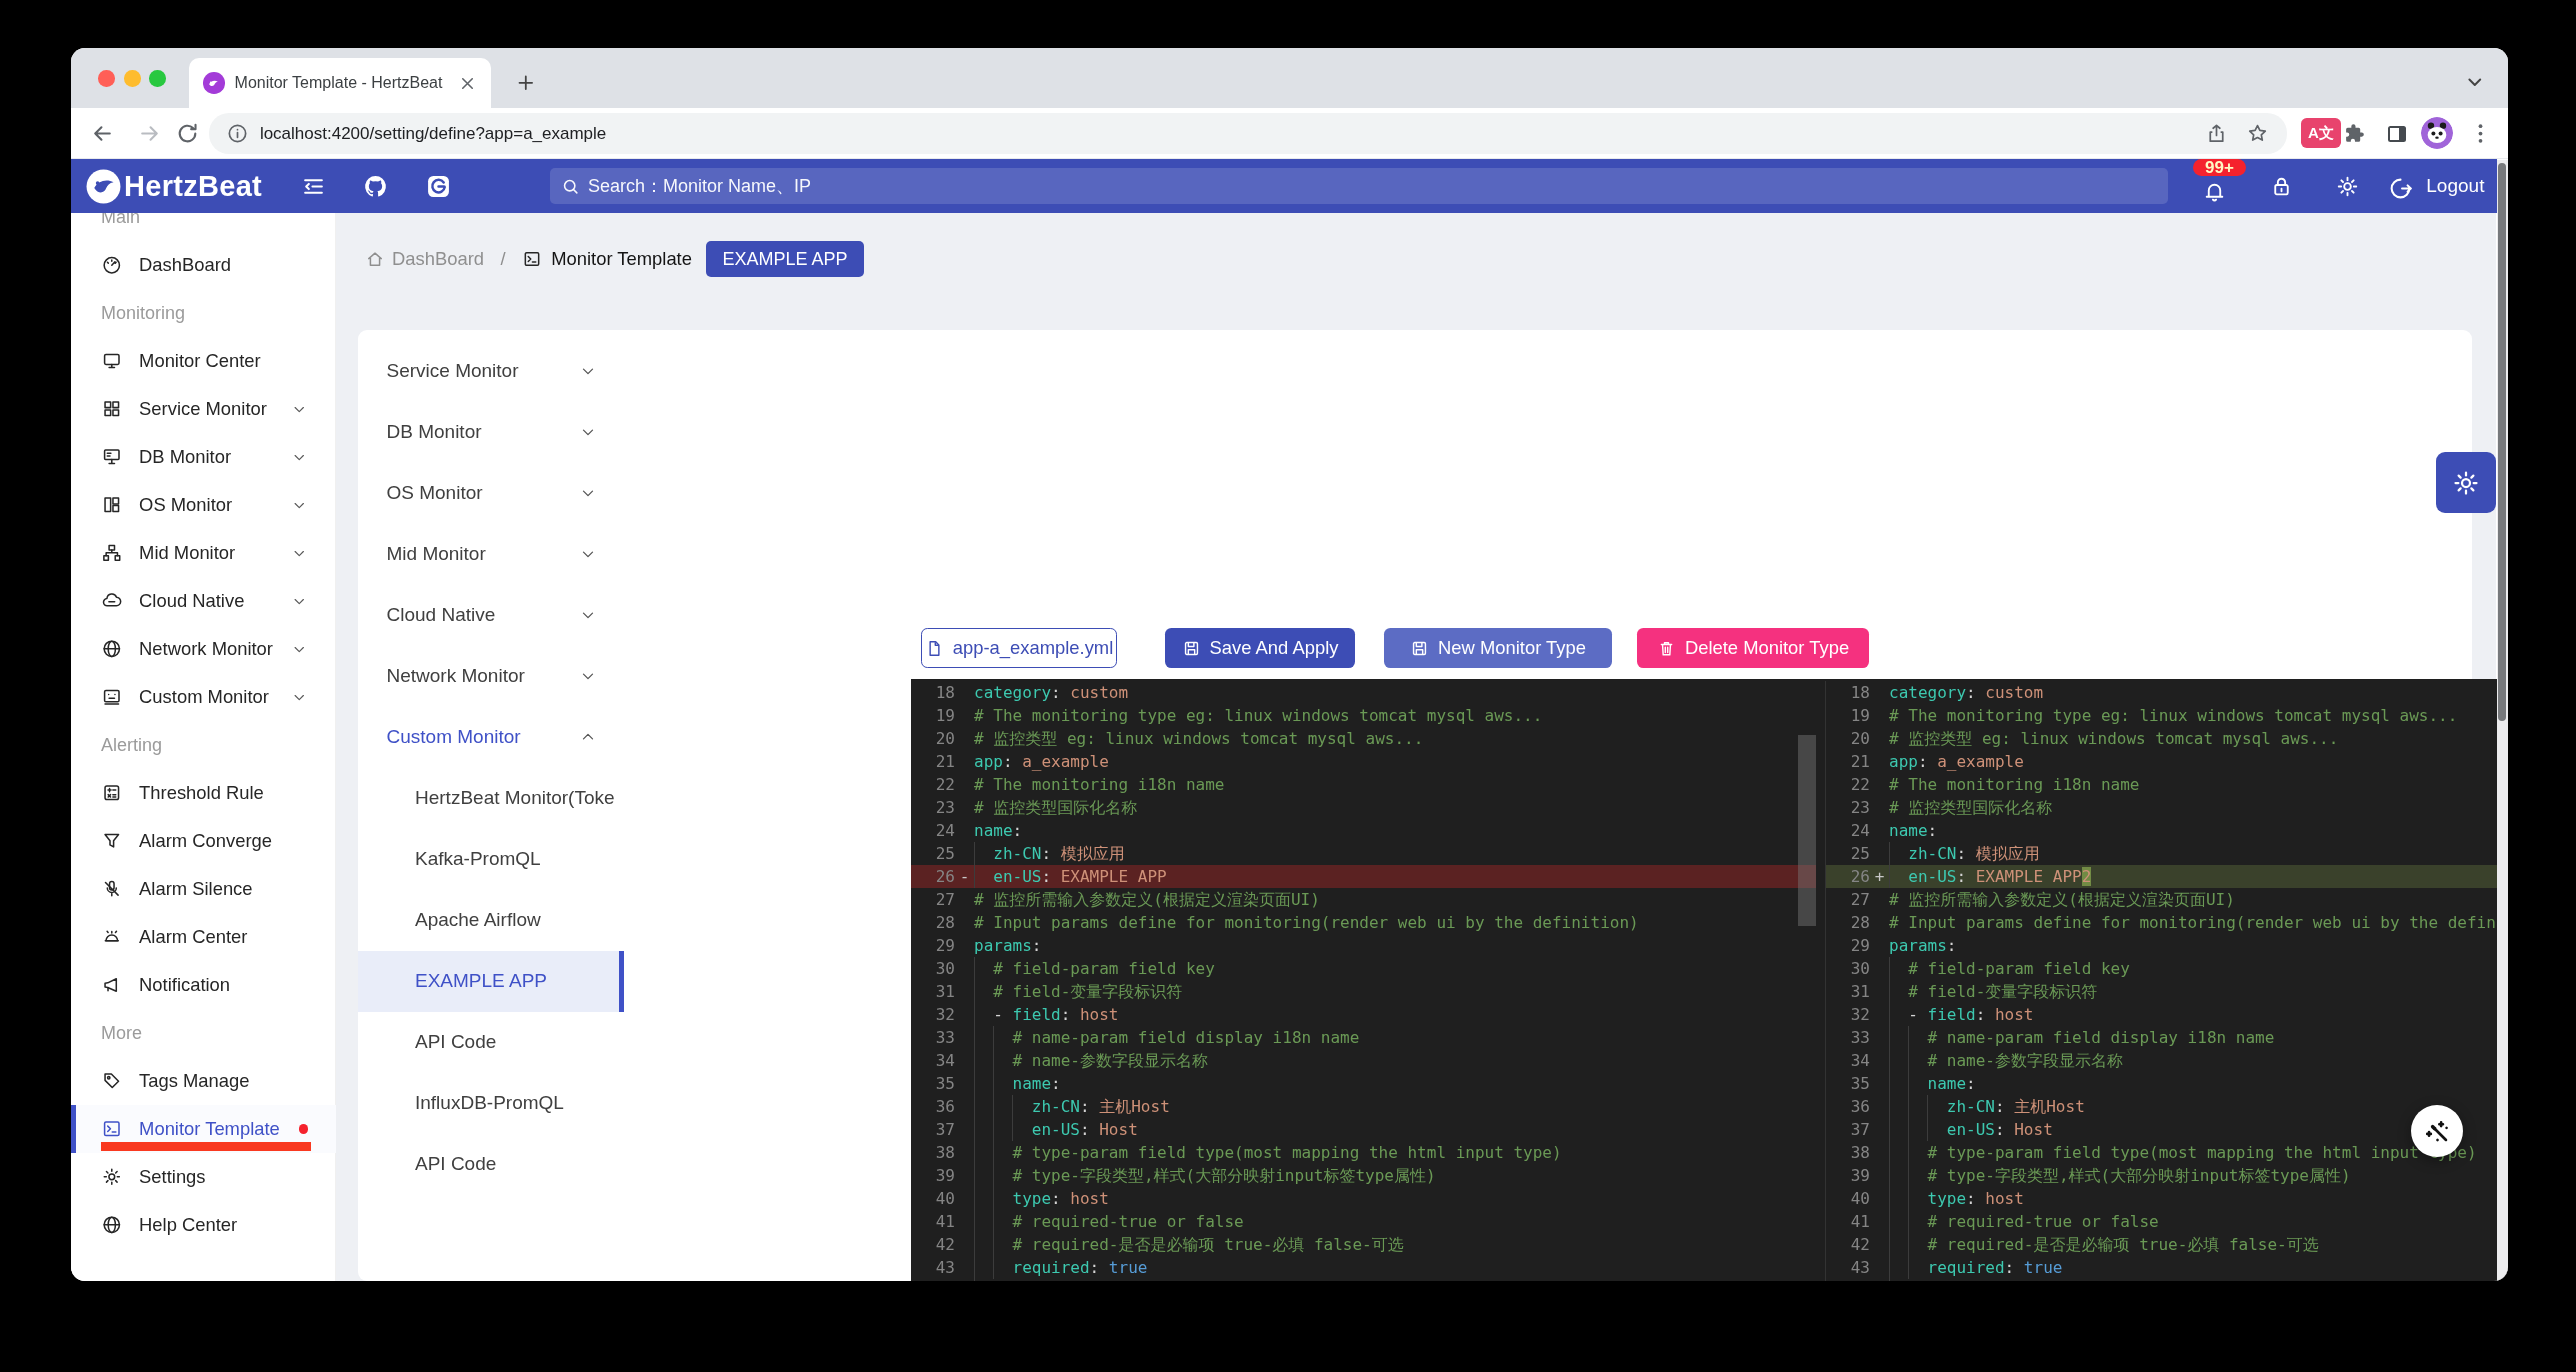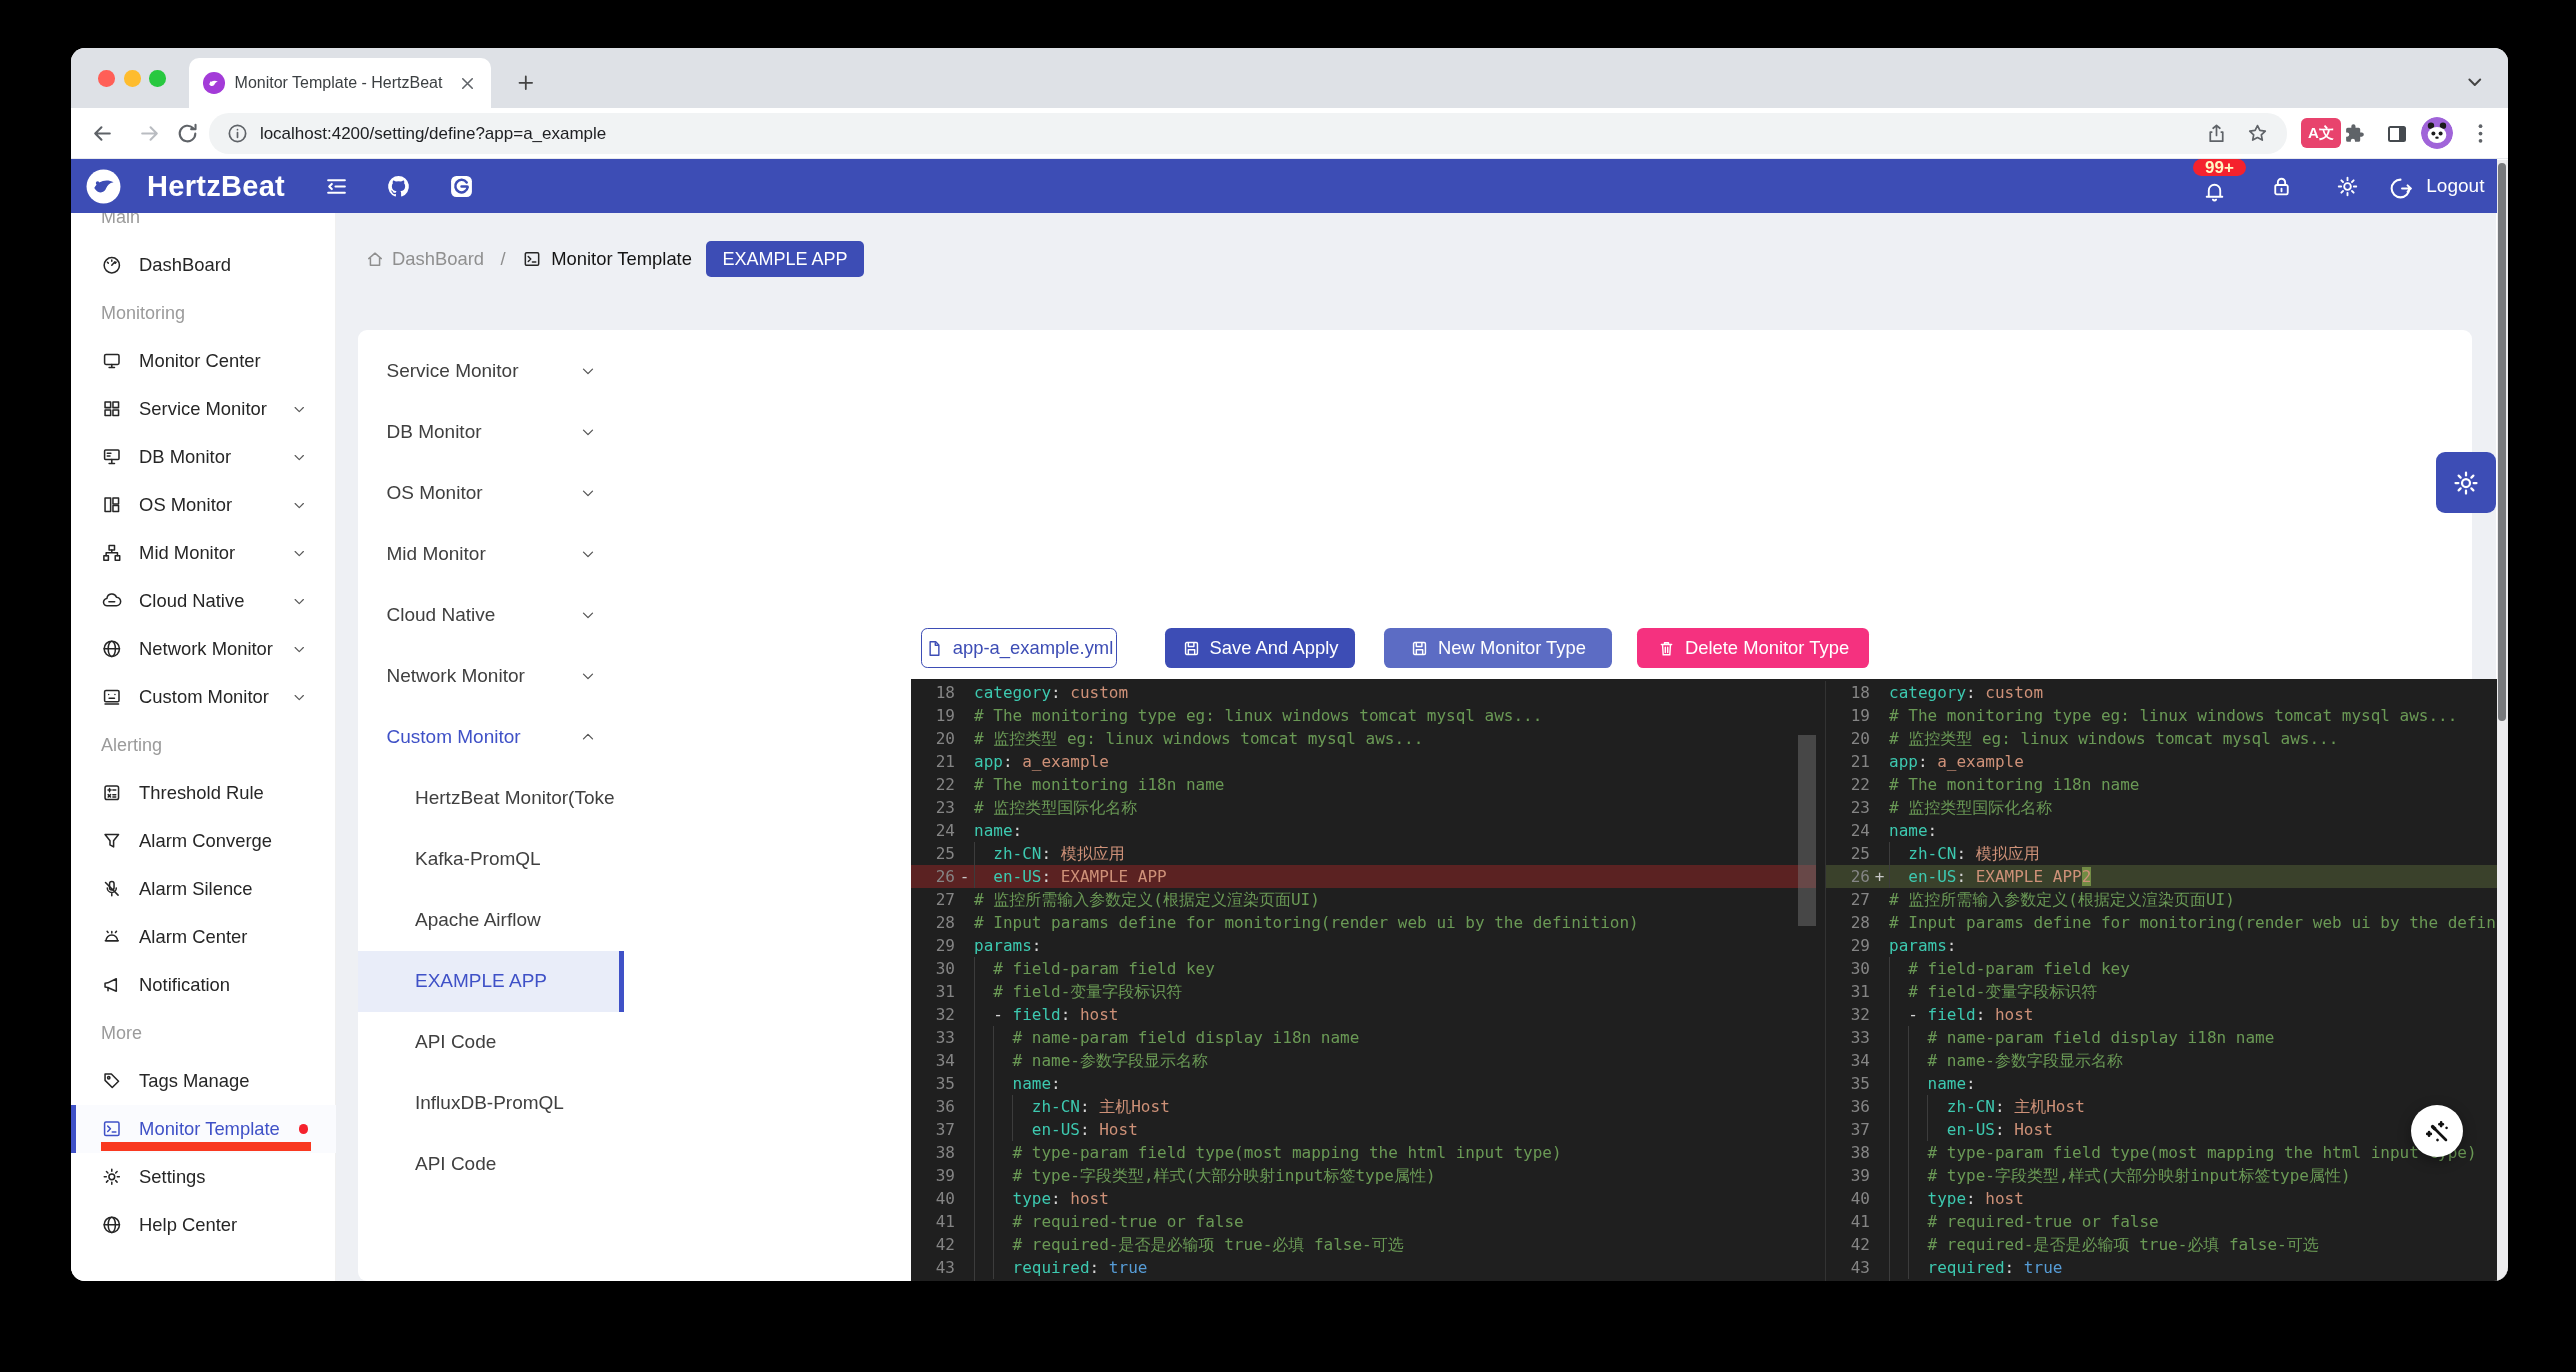--- a/index.html
+++ b/index.html
@@ -30,21 +30,21 @@
   .translate { position:absolute; left:2230px; top:10px; width:40px; height:30px; border-radius:5.7px;
                background:#e8436d; color:#fff; font-size:15px; font-weight:bold; display:flex; align-items:center; justify-content:center; }
   .puzzle { position:absolute; left:2272px; top:12.7px; width:25px; height:25px; color:#5f6368; }
   .sidepanel { position:absolute; left:2314px; top:14px; width:24px; height:24px; }
   .avatar { position:absolute; left:2350px; top:9px; width:32px; height:32px; border-radius:50%; overflow:hidden; }
   .dots3 { position:absolute; left:2397px; top:12.7px; width:25px; height:25px; color:#5f6368; }
   
   .navbar { position:absolute; left:0; top:111px; width:2426px; height:54px; background:#3d4db5; z-index:6;
             display:flex; align-items:center; }
   .logo { width:37px; height:37px; margin-left:14px; flex:none; }
-  .brand { color:#fff; font-size:29px; font-weight:800; letter-spacing:0.3px; margin-left:25px; }
+  .brand { color:#fff; font-size:29px; font-weight:800; letter-spacing:0.3px; margin-left:2px; }
   .nbic { width:25px; height:25px; color:#fff; flex:none; }
   .searchbar { position:absolute; left:479px; top:9px; width:1618px; height:36px; border-radius:5px;
                background:rgba(255,255,255,.14); display:flex; align-items:center; color:rgba(255,255,255,.95); }
   .searchbar .sic { width:19px; height:19px; margin-left:11.4px; flex:none; }
   .searchtext { font-size:18px; margin-left:7.6px; }
   .nbadge { position:absolute; left:2122px; top:0px; min-width:53px; height:17px; border-radius:14px; background:#f5222d;
             color:#fef9c3; font-size:17px; font-weight:bold; display:flex; align-items:center; justify-content:center; z-index:2; }
   .logouttx { color:#fff; font-size:19px; margin-left:6.3px; }
   
   .content-bg { position:absolute; left:265px; top:165px; width:2160px; height:1068px; background:#eef0f4; }
@@ -233,20 +233,29 @@
         <svg viewBox="0 0 24 24">
             <path fill="currentColor" d="M12 2a10 10 0 0 0-3.16 19.49c.5.09.68-.22.68-.48v-1.7c-2.78.6-3.37-1.34-3.37-1.34-.45-1.16-1.11-1.47-1.11-1.47-.9-.62.07-.6.07-.6 1 .07 1.53 1.03 1.53 1.03.89 1.52 2.34 1.08 2.91.83.09-.65.35-1.09.63-1.34-2.22-.25-4.56-1.11-4.56-4.94 0-1.09.39-1.98 1.03-2.68-.1-.25-.45-1.27.1-2.64 0 0 .84-.27 2.75 1.02a9.58 9.58 0 0 1 5 0c1.91-1.29 2.75-1.02 2.75-1.02.55 1.37.2 2.39.1 2.64.64.7 1.03 1.59 1.03 2.68 0 3.84-2.34 4.68-4.57 4.93.36.31.68.92.68 1.85V21c0 .27.18.58.69.48A10 10 0 0 0 12 2z"></path>
           </svg>
       </span>
       <span class="nbic" style="margin-left:38px">
         <svg viewBox="0 0 24 24">
             <rect x="2" y="2" width="20" height="20" rx="5" fill="#fff"></rect>
             <path d="M17 8.2A6 6 0 1 0 18 12.6c0-.4-.3-.6-.6-.6H12" fill="none" stroke="#3d4db5" stroke-width="2.4" stroke-linecap="round"></path>
           </svg>
       </span>
+      <div class="searchbar">
+        <span class="sic">
+          <svg viewBox="0 0 24 24" fill="none" stroke="currentColor" stroke-width="2" stroke-linecap="round">
+              <circle cx="11" cy="11" r="6.5"></circle>
+              <path d="M15.8 15.8L20 20"></path>
+            </svg>
+        </span>
+        <span class="searchtext">Search：Monitor Name、IP</span>
+      </div>
       <span class="nbadge">99+</span>
       <span class="nbic" style="position:absolute;left:2131px;top:20px">
         <svg viewBox="0 0 24 24" fill="none" stroke="currentColor" stroke-width="1.8" stroke-linecap="round" stroke-linejoin="round">
             <path d="M6.5 17v-6a5.5 5.5 0 0 1 11 0v6M4.5 17h15M10.5 19.8a1.8 1.8 0 0 0 3 0"></path>
           </svg>
       </span>
       <span class="nbic" style="position:absolute;left:2198px;top:15px">
         <svg viewBox="0 0 24 24" fill="none" stroke="currentColor" stroke-width="1.8" stroke-linecap="round" stroke-linejoin="round">
             <rect x="6" y="10.5" width="12" height="9" rx="1.5"></rect>
             <path d="M8.5 10.5V8a3.5 3.5 0 0 1 7 0v2.5M12 14v2.5"></path>

